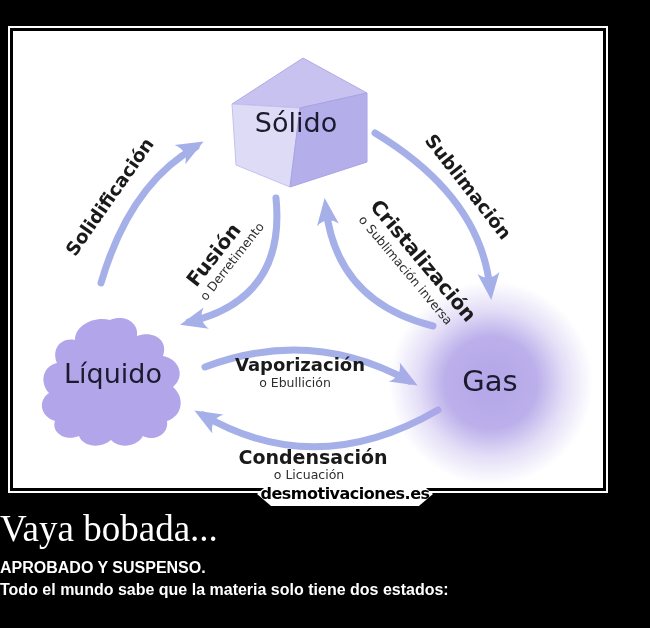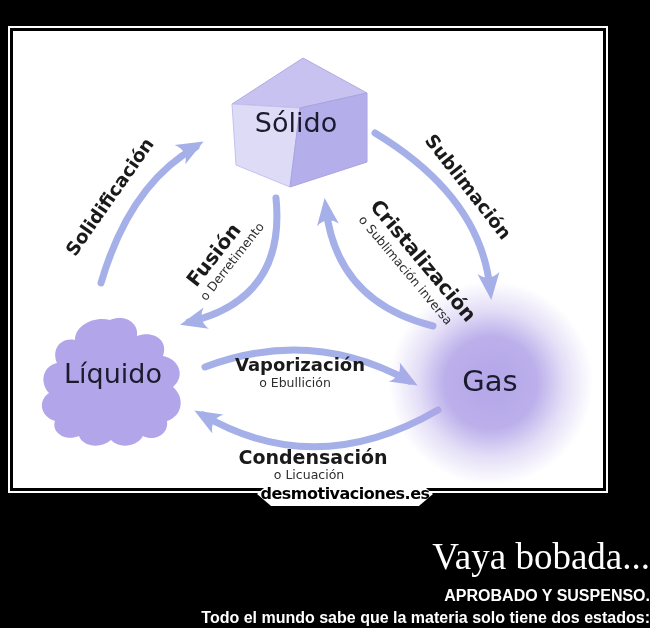--- a/index.html
+++ b/index.html
@@ -37,21 +37,21 @@
     text-align:center;
     line-height:24px;
     font-size:16px;font-weight:bold;
     letter-spacing:-0.5px;
     color:#000;
     z-index:3;
     margin-left:20px;
   }
   .caption{
     position:absolute;top:505px;left:0;
-    width:650px;text-align:right;color:#fff;margin-top:28px;
+    width:650px;text-align:left;color:#fff;
   }
   .caption-title{
     font-family:"Liberation Serif", serif;
     font-size:37px;line-height:48px;
     font-weight:normal;margin:0;
   }
   .caption-sub{
     font-family:"Liberation Sans", sans-serif;
     font-size:16px;font-weight:bold;line-height:22px;
     margin-top:4px;

